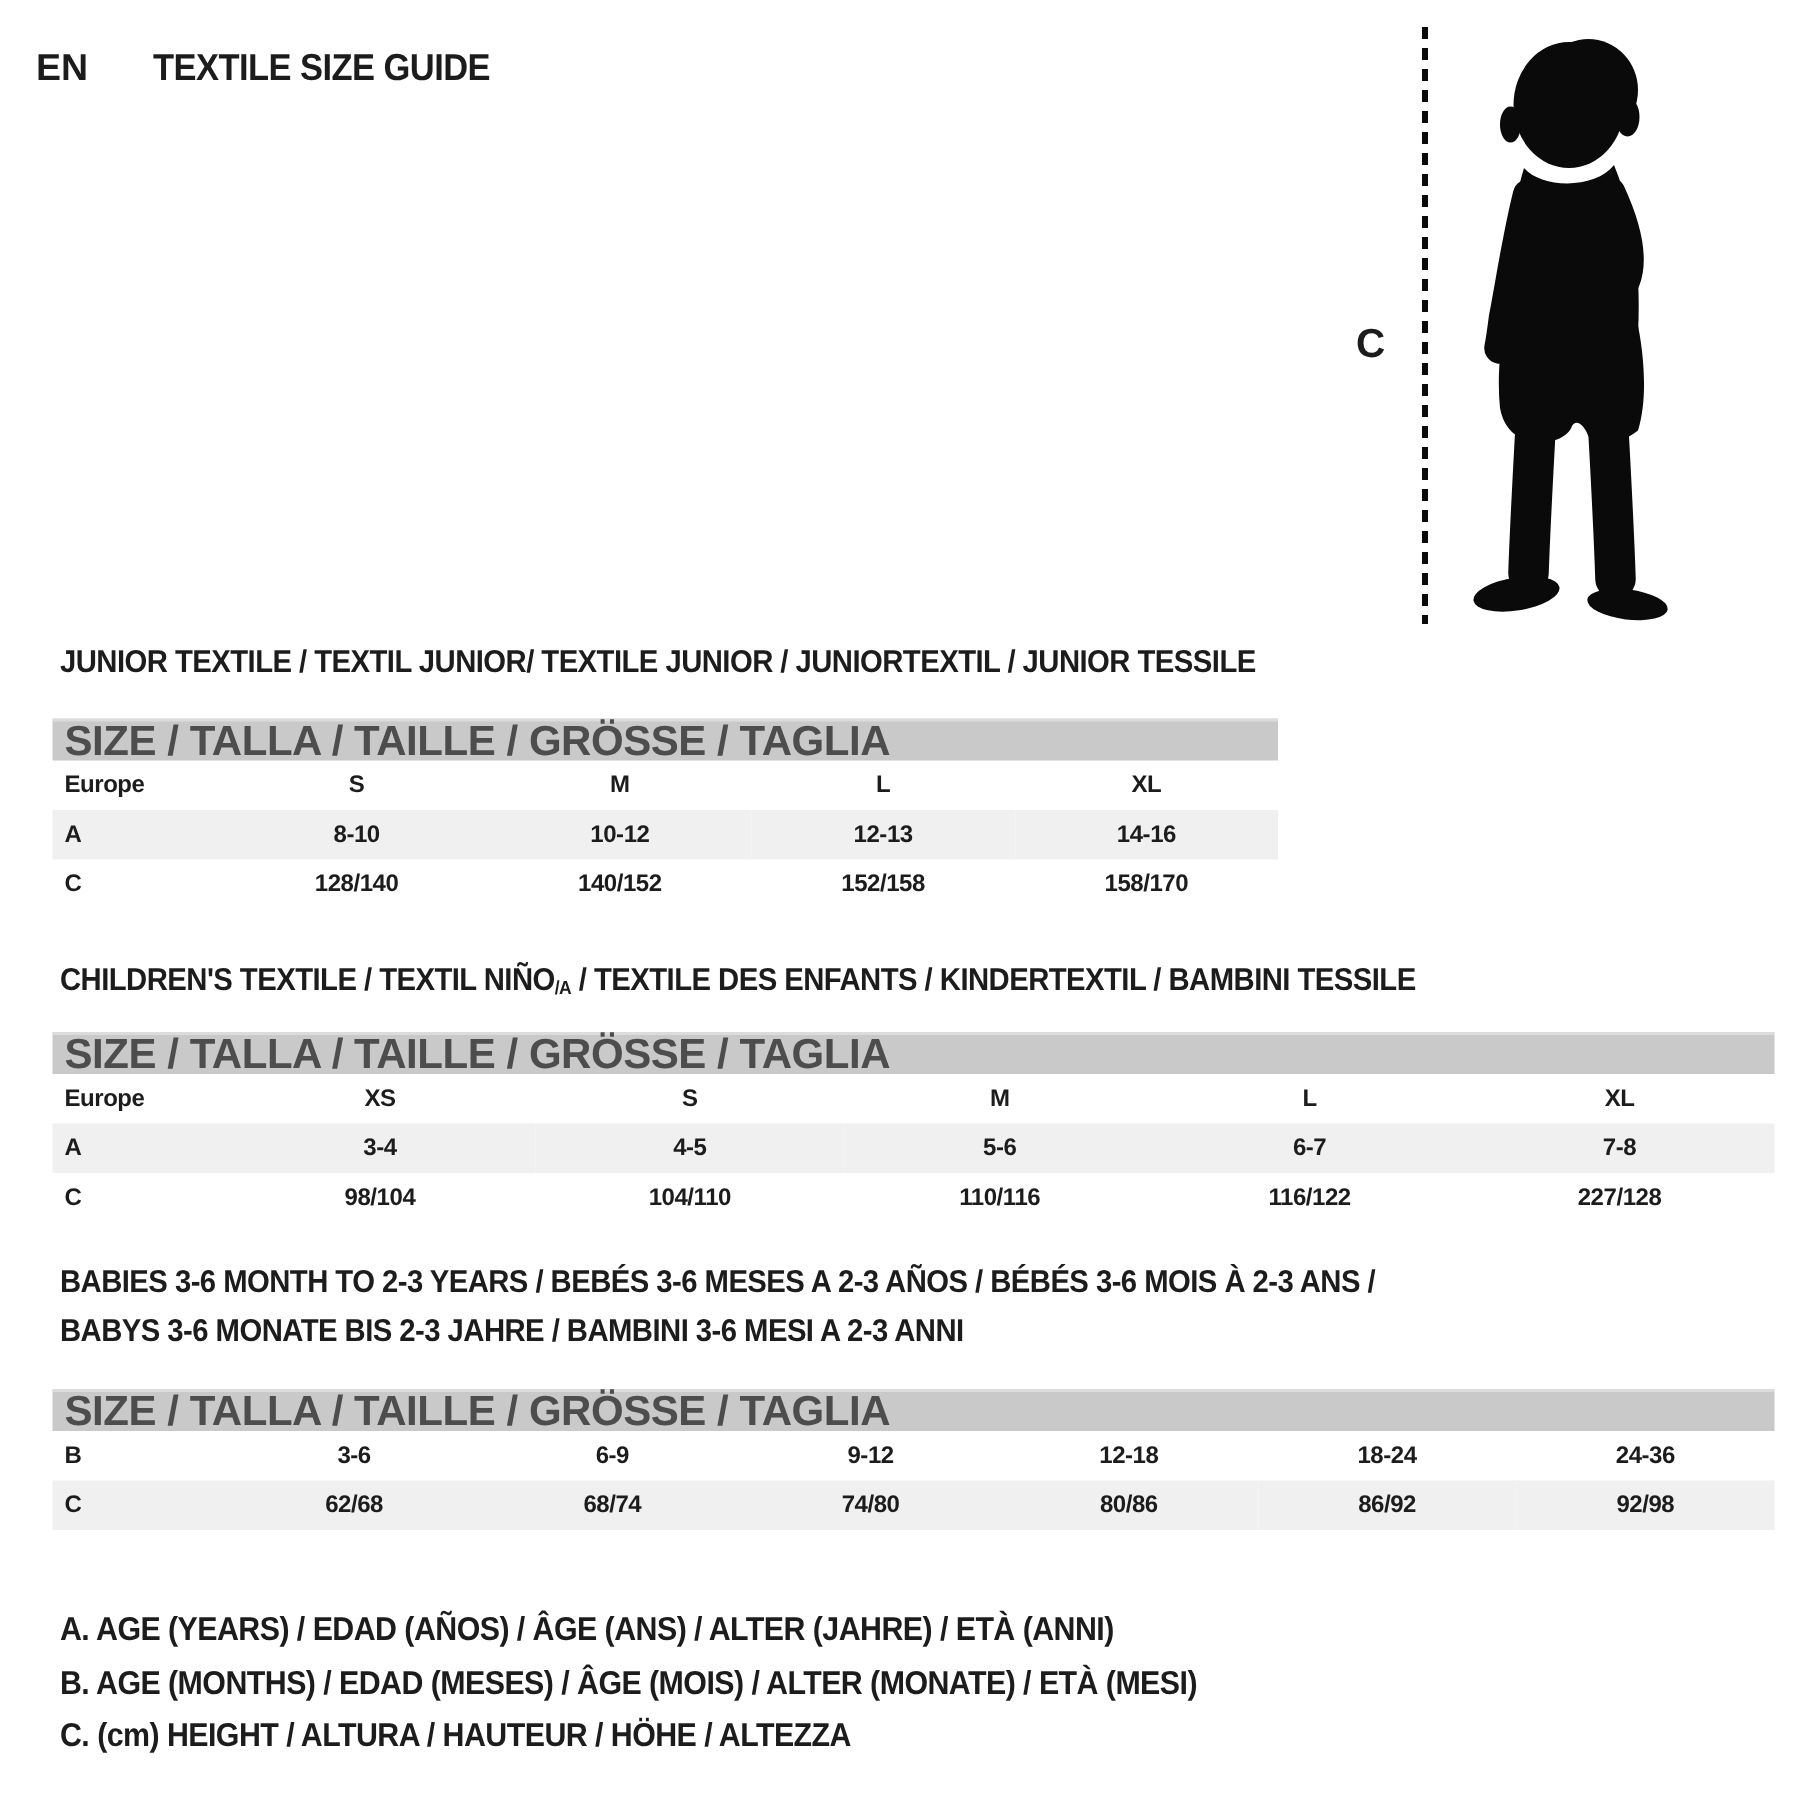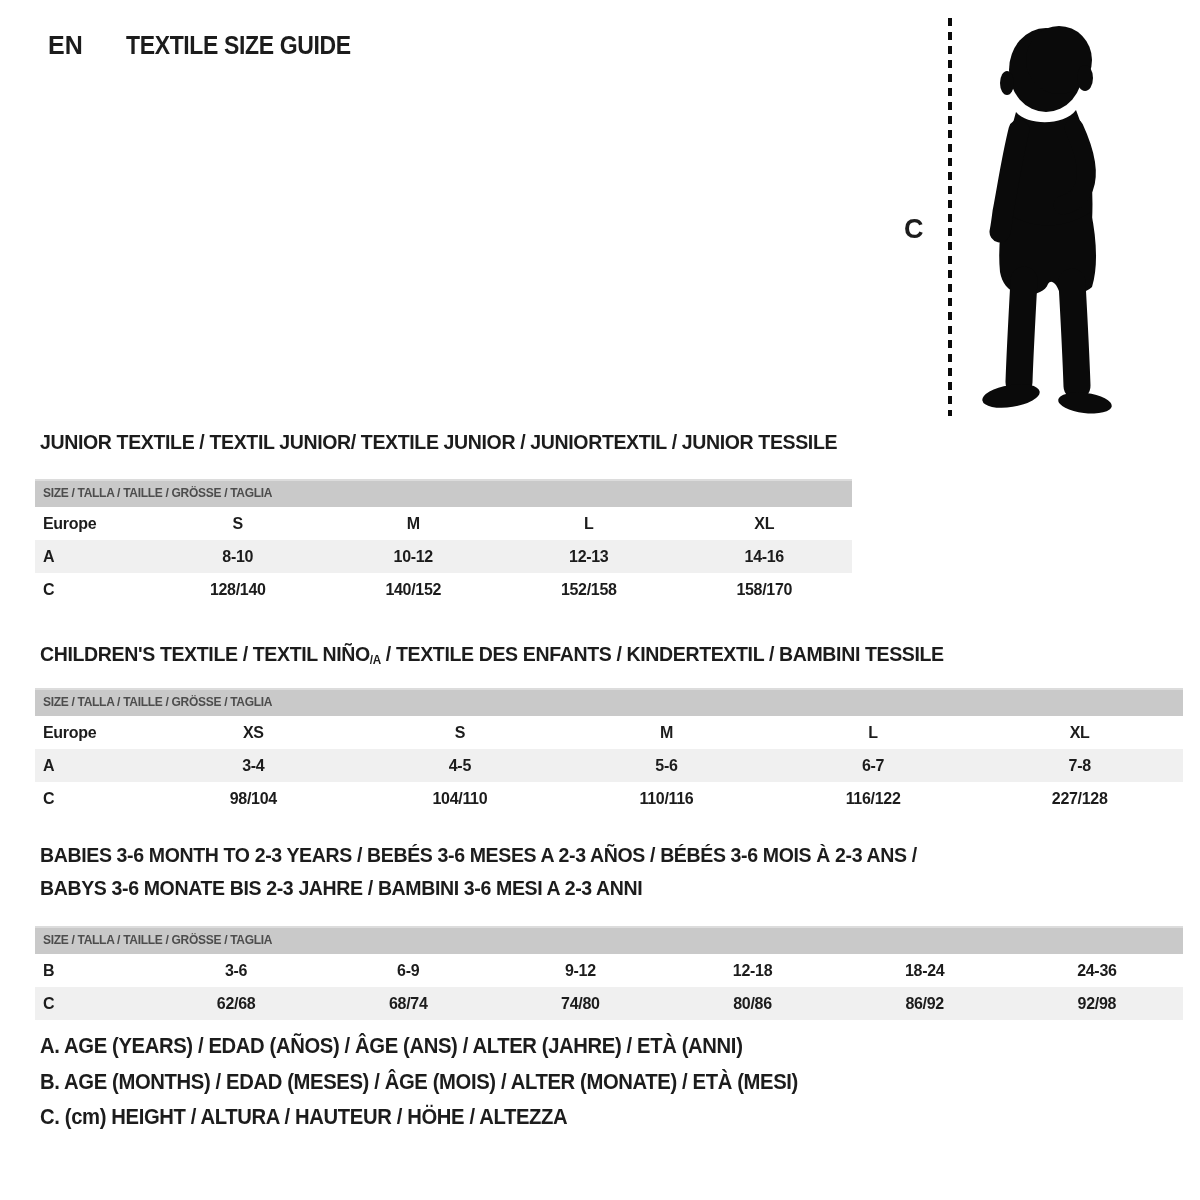--- a/index.html
+++ b/index.html
@@ -16,49 +16,49 @@
     position:relative;
     background:var(--background);
     color:var(--text);
     font-family:"Liberation Sans", sans-serif;
     font-weight:bold;
     overflow:hidden;
   }
   .cond{display:inline-block;transform:scaleX(0.92);transform-origin:0 50%;letter-spacing:-0.4px;white-space:nowrap;}
 
   
-  .lang-block{position:absolute;left:48px;top:28px;}
+  .lang-block{position:absolute;left:24px;top:28px;}
   .lang-row{display:flex;height:35px;align-items:center;font-size:25px;}
   .lang-code{width:78px;flex:0 0 78px;}
   
   .height-line{
     position:absolute;left:948px;top:18px;width:4px;height:398px;
     background:repeating-linear-gradient(to bottom, var(--silhouette) 0 8px, transparent 8px 14px);
   }
   .height-label{position:absolute;left:904px;top:214px;font-size:27px;}
   .toddler{position:absolute;left:962px;top:16px;width:175px;height:405px;color:var(--silhouette);}
 
   
   .sec-title{position:absolute;left:40px;font-size:21px;white-space:nowrap;transform:scaleX(0.93);transform-origin:0 50%;letter-spacing:-0.4px;}
   .sub-small{font-size:0.60em;vertical-align:-0.22em;}
   .size-table{position:absolute;left:35px;}
   .size-bar{
     height:28px;line-height:29px;background:var(--table-header-bg);
-    color:var(--table-header-text);font-size:12px;padding-left:8px;
+    color:var(--table-header-text);font-size:28px;padding-left:8px;
     letter-spacing:-0.3px;white-space:nowrap;
     box-shadow:inset 0 2px 0 rgba(255,255,255,0.35);
   }
   table{width:100%;border-collapse:collapse;table-layout:fixed;}
   td{height:33px;font-size:16px;font-weight:bold;text-align:center;padding:0;letter-spacing:-0.3px;}
   td.rowlabel{text-align:left;padding-left:8px;}
   col.labelcol{width:115px;}
   tr.shaded{background:var(--shaded-row-bg);}
 
   
-  .legend{position:absolute;left:40px;top:1028px;}
+  .legend{position:absolute;left:40px;top:1068px;}
   .legend-line{font-size:22px;line-height:35.5px;white-space:nowrap;}
 </style>
 </head>
 <body>
 
 <div class="lang-block">
   <div class="lang-row">
     <span class="lang-code">EN</span>
     <span class="cond">TEXTILE SIZE GUIDE</span>
   </div>

